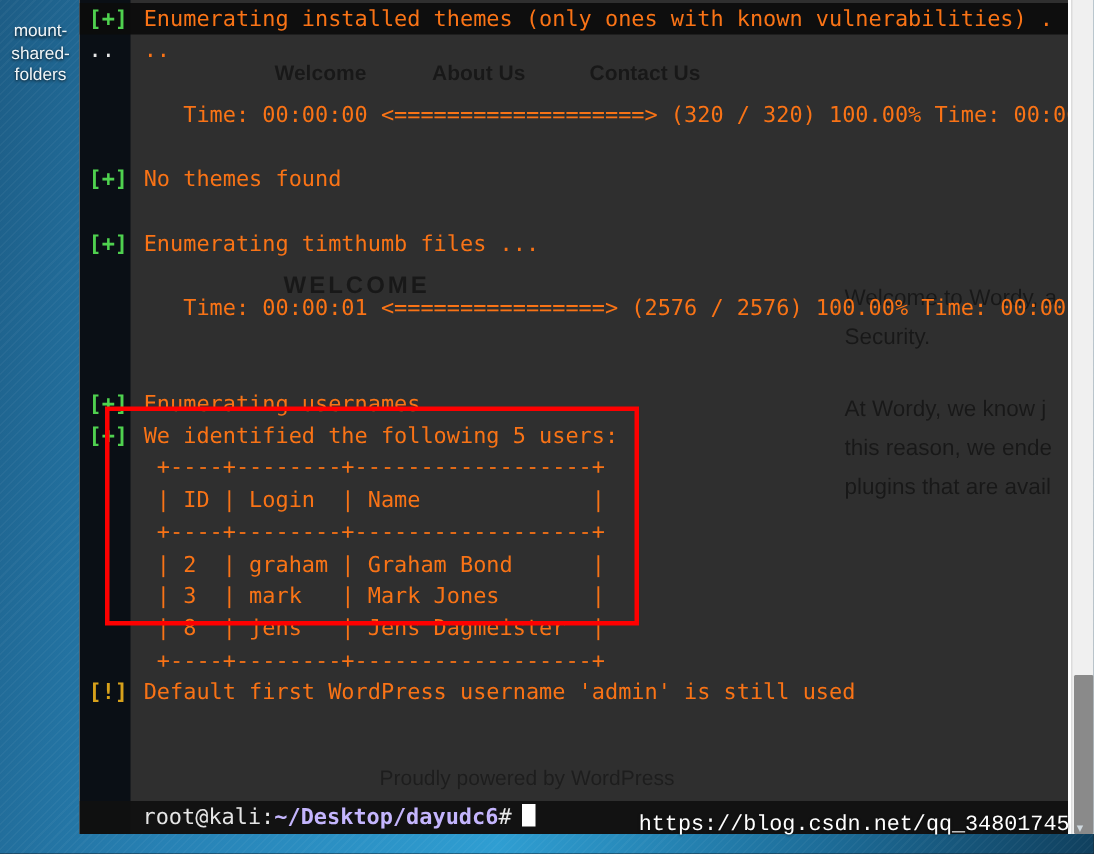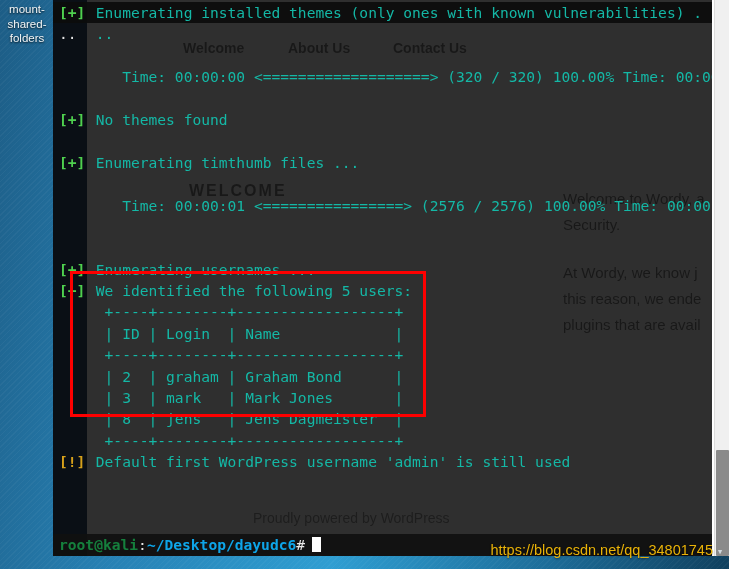--- a/index.html
+++ b/index.html
@@ -17,21 +17,21 @@
       repeating-linear-gradient(135deg,
         rgba(255,255,255,0.035) 0px,
         rgba(255,255,255,0.035) 1px,
         rgba(0,0,0,0.00) 1px,
         rgba(0,0,0,0.00) 4px),
       linear-gradient(100deg, #1d5d86 0%, #2781b4 25%, #2f9ed2 52%, #1d6d99 78%, #10405e 100%);
   }
 
   
   #desktop-icons {
-    position: absolute; left: 0; top: 0;
+    position: absolute; left: 0; top: 12px;
     width: 54px; height: 495px;
     padding-top: 2px;
     z-index: 2;
   }
   .desk-icon { width: 54px; text-align: center; margin-bottom: 4px; }
   .desk-icon .label {
     font-family: "Liberation Sans", sans-serif;
     font-size: 11.5px; line-height: 14.5px;
     color: #f2f6f8;
     text-shadow: 0 1px 2px rgba(0,0,0,.85);
@@ -123,56 +123,56 @@
     padding: 2px 0 0 0;
   }
   .trow {
     height: 21.4px; white-space: pre; position: relative;
     padding-left: 6px;
   }
   .trow.first { background: rgba(12,12,12,0.92); }
   .tag { display: inline-block; width: 28px; }
   .tag-ok  { color: #4fd14f; font-weight: bold; }
   .tag-warn{ color: #d7a11b; font-weight: bold; }
-  .txt { color: #14b8a6; }
+  .txt { color: #f97316; }
 
   
   #prompt-line {
     position: absolute; left: 0; bottom: 0; width: 100%;
     height: 22px; line-height: 22px;
     white-space: pre; padding-left: 6px;
     background: rgba(16,16,16,0.93);
     font-size: 14.6px;
   }
-  .p-user { color: #15803d; font-weight: bold; }
+  .p-user { color: #e5e5e5; font-weight: normal; margin-left: 36px; }
   .p-colon{ color: #e8e8e8; }
-  .p-path { color: #0ea5e9; font-weight: bold; }
+  .p-path { color: #c4b5fd; font-weight: bold; }
   .p-hash { color: #e8e8e8; }
   .cursor {
     display: inline-block; width: 9px; height: 15px;
     background: #ffffff; vertical-align: -2px; margin-left: 7px;
   }
 
   
   #red-box {
     position: absolute;
     left: 70px; top: 271px; width: 356px; height: 146px;
     border: 3px solid #fe0000;
     z-index: 6;
     pointer-events: none;
   }
 
   
   #watermark {
     position: absolute;
     right: 16px; bottom: 11px;
     z-index: 7;
-    font-family: Liberation Sans, sans-serif;
+    font-family: Liberation Mono, monospace;
     font-size: 14.5px;
-    color: #eab308;
+    color: #ffffff;
     text-shadow: 0 1px 2px rgba(0,0,0,.55);
     white-space: nowrap;
   }
   #wm-arrow {
     position: absolute; right: 2px; bottom: 12px; z-index: 7;
     width: 14px; height: 11px;
     color: #cfd8de; font-size: 11px; line-height: 11px;
     text-align: center;
   }
 </style>

